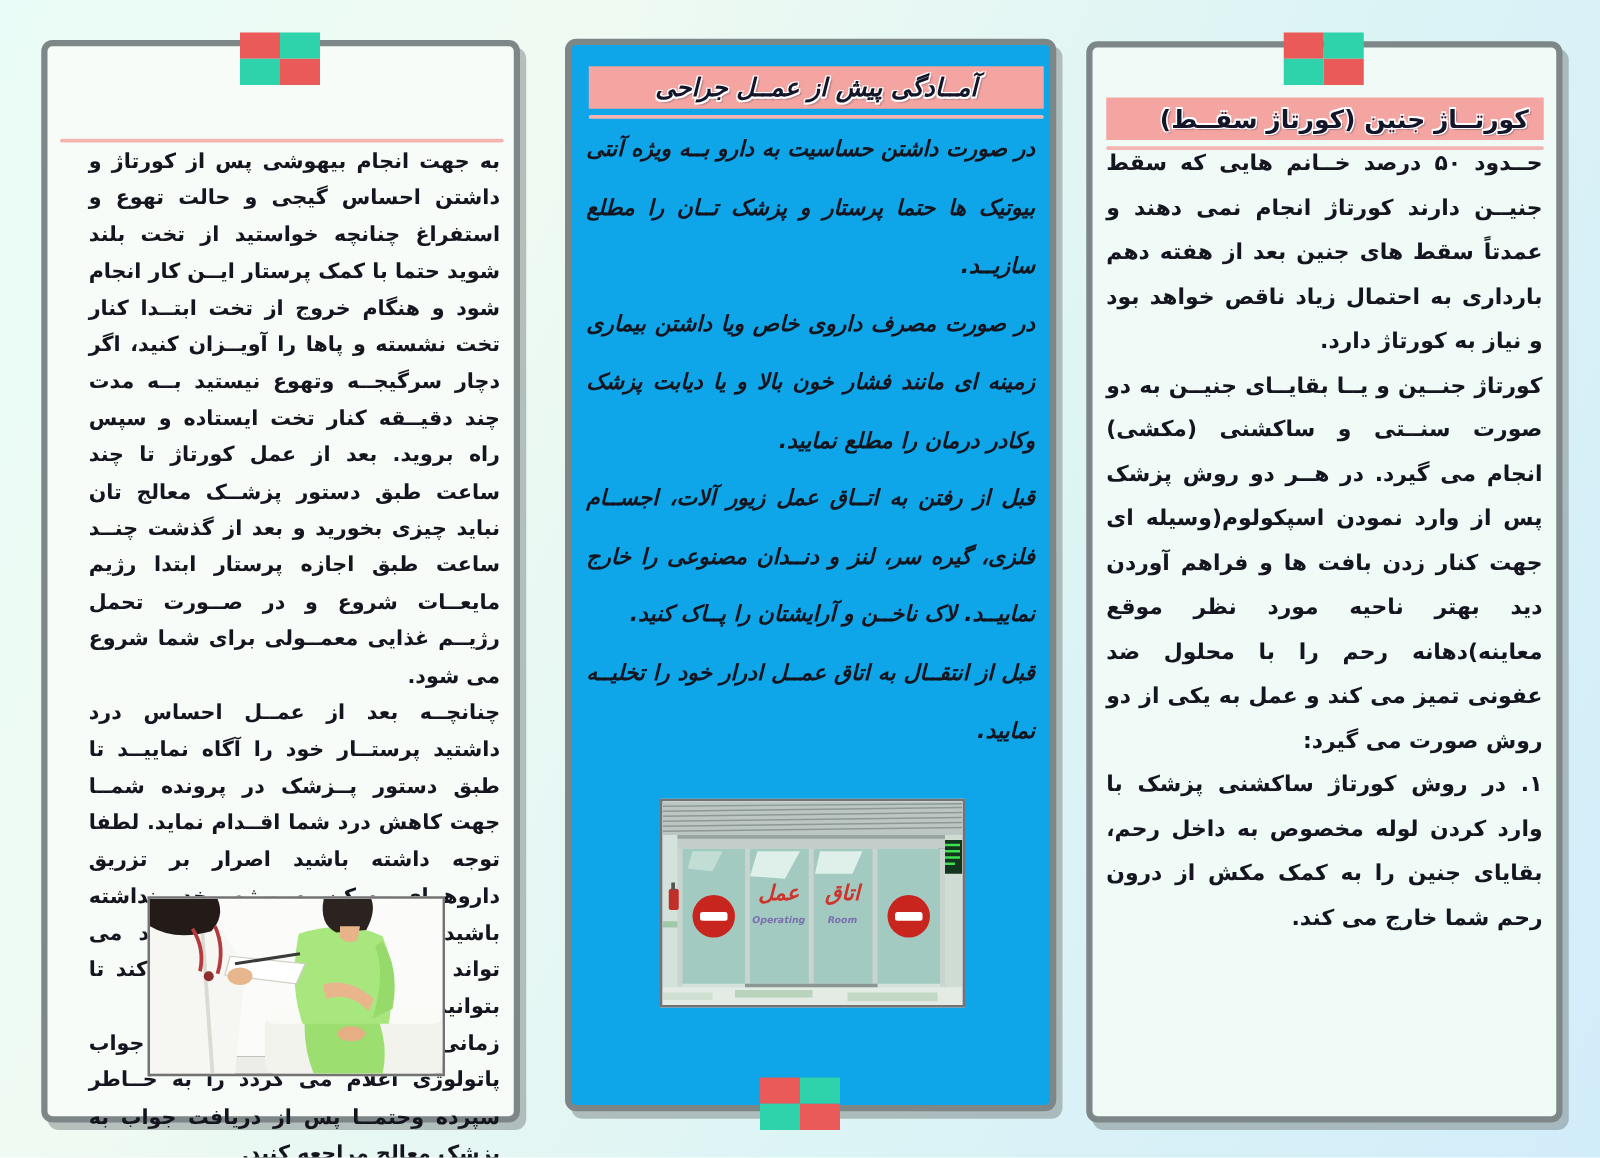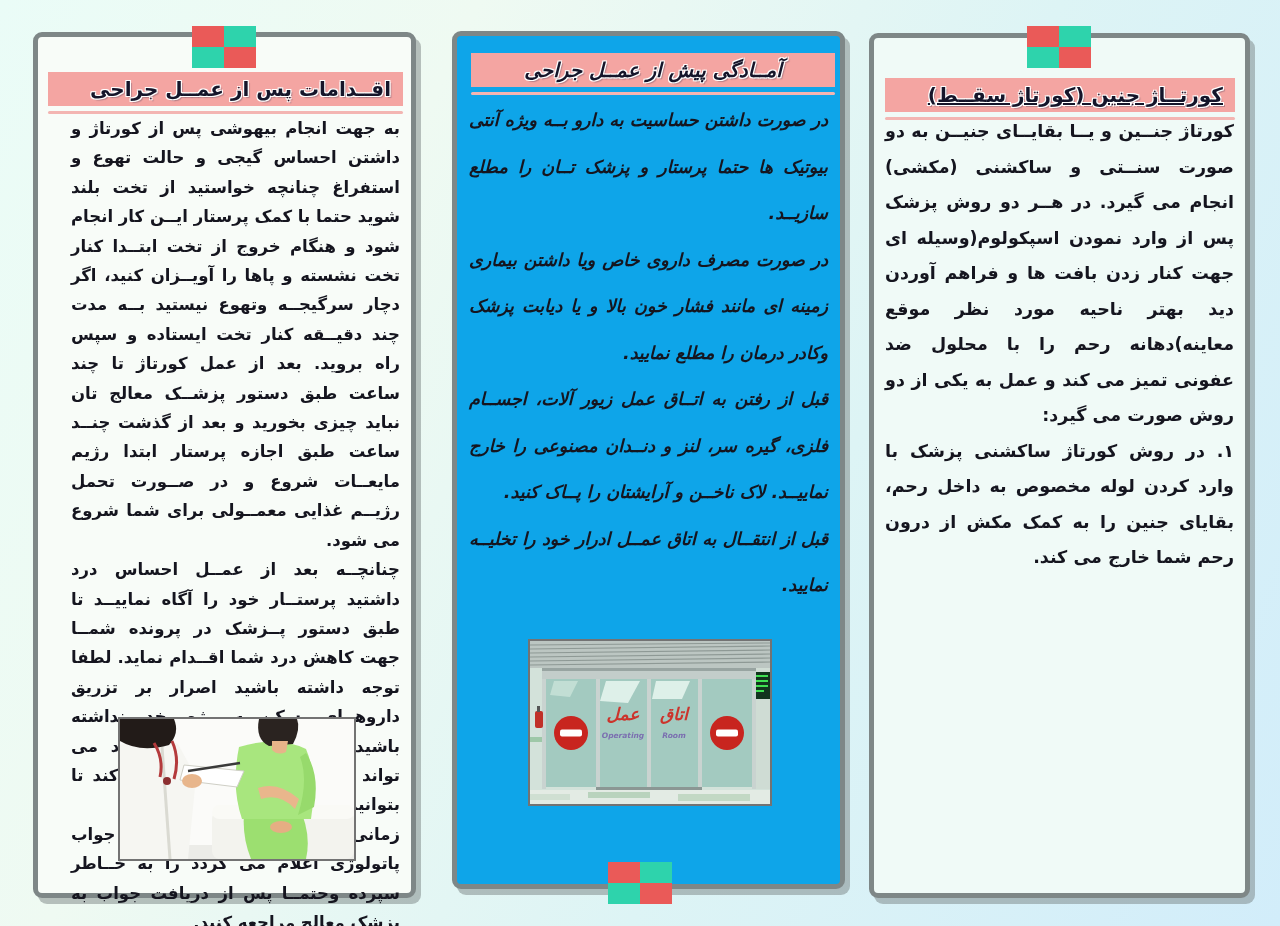--- a/index.html
+++ b/index.html
@@ -67,21 +67,20 @@
   .photo-doctor{left:80px;top:680px;width:234px;height:140px;}
   .photo-or{left:71px;top:603px;width:240px;height:163px;}
   .photo svg{display:block;}
 </style>
 </head>
 <body>
 
 <div class="page">
 
   <div class="panel panel-left">
-    <div class="title-bar" style="left:10px;right:8px;top:35px;">اقــدامات پس از عمــل جراحی</div>
     <div class="title-underline" style="left:10px;right:8px;top:74px;"></div>
 
     <div class="body-text" style="left:11px;right:11px;top:77px;">
       <p>به جهت انجام بیهوشی پس از کورتاژ و داشتن احساس گیجی و حالت تهوع و استفراغ چنانچه خواستید از تخت بلند شوید حتما با کمک پرستار ایــن کار انجام شود و هنگام خروج از تخت ابتــدا کنار تخت نشسته و پاها را آویــزان کنید، اگر دچار سرگیجــه وتهوع نیستید بــه مدت چند دقیــقه کنار تخت ایستاده و سپس راه بروید. بعد از عمل کورتاژ تا چند ساعت طبق دستور پزشــک معالج تان نباید چیزی بخورید و بعد از گذشت چنــد ساعت طبق اجازه پرستار ابتدا رژیم مایعــات شروع و در صــورت تحمل رژیــم غذایی معمــولی برای شما شروع می شود.</p>
       <p>چنانچــه بعد از عمــل احساس درد داشتید پرستــار خود را آگاه نماییــد تا طبق دستور پــزشک در پرونده شمــا جهت کاهش درد شما اقــدام نماید. لطفا توجه داشته باشید اصرار بر تزریق داروهــای مسکن به ویژه مخدر نداشته باشید، انواع راه های کاهش درد می تواند کم عارضه تر به شما کمک کند تا بتوانید به دردتان فائق بیایید.</p>
       <p>زمانی که به شما جهت دریافت جواب پاتولوژی اعلام می گردد را به خــاطر سپرده وحتمــا پس از دریافت جواب به پزشک معالج مراجعه کنید.</p>
     </div>
 
     <div class="photo photo-doctor">
       <svg width="234" height="140" viewBox="0 0 234 140">
@@ -193,24 +192,25 @@
         <rect x="0" y="96" width="12" height="5" fill="#9ec8a8"></rect>
         <g>
           <rect x="5" y="70" width="8" height="17" rx="2" fill="#c03028"></rect>
           <rect x="7" y="65" width="3" height="6" fill="#555555"></rect>
         </g>
       </svg>
     </div>
   </div>
 
   <div class="panel panel-right">
-    <div class="title-bar" style="left:11px;right:10px;top:40px;text-decoration:underline;">کورتــاژ جنین (کورتاژ سقــط)</div>
+    <div class="title-bar" style="left:11px;right:10px;top:40px;">کورتــاژ جنین (کورتاژ سقــط)</div>
     <div class="title-underline" style="left:11px;right:10px;top:79px;"></div>
 
     <div class="body-text" style="left:11px;right:11px;top:76px;">
+      <p>حــدود ۵۰ درصد خــانم هایی که سقط جنیــن دارند کورتاژ انجام نمی دهند و عمدتاً سقط های جنین بعد از هفته دهم بارداری به احتمال زیاد ناقص خواهد بود و نیاز به کورتاژ دارد.</p>
       <p>کورتاژ جنــین و یــا بقایــای جنیــن به دو صورت سنــتی و ساکشنی (مکشی) انجام می گیرد. در هــر دو روش پزشک پس از وارد نمودن اسپکولوم(وسیله ای جهت کنار زدن بافت ها و فراهم آوردن دید بهتر ناحیه مورد نظر موقع معاینه)دهانه رحم را با محلول ضد عفونی تمیز می کند و عمل به یکی از دو روش صورت می گیرد:</p>
       <p>۱. در روش کورتاژ ساکشنی پزشک با وارد کردن لوله مخصوص به داخل رحم، بقایای جنین را به کمک مکش از درون رحم شما خارج می کند.</p>
 
     </div>
   </div>
 
   <div class="logo logo-left">
     <span class="c-red"></span>
     <span class="c-green"></span>
     <span class="c-green"></span>

